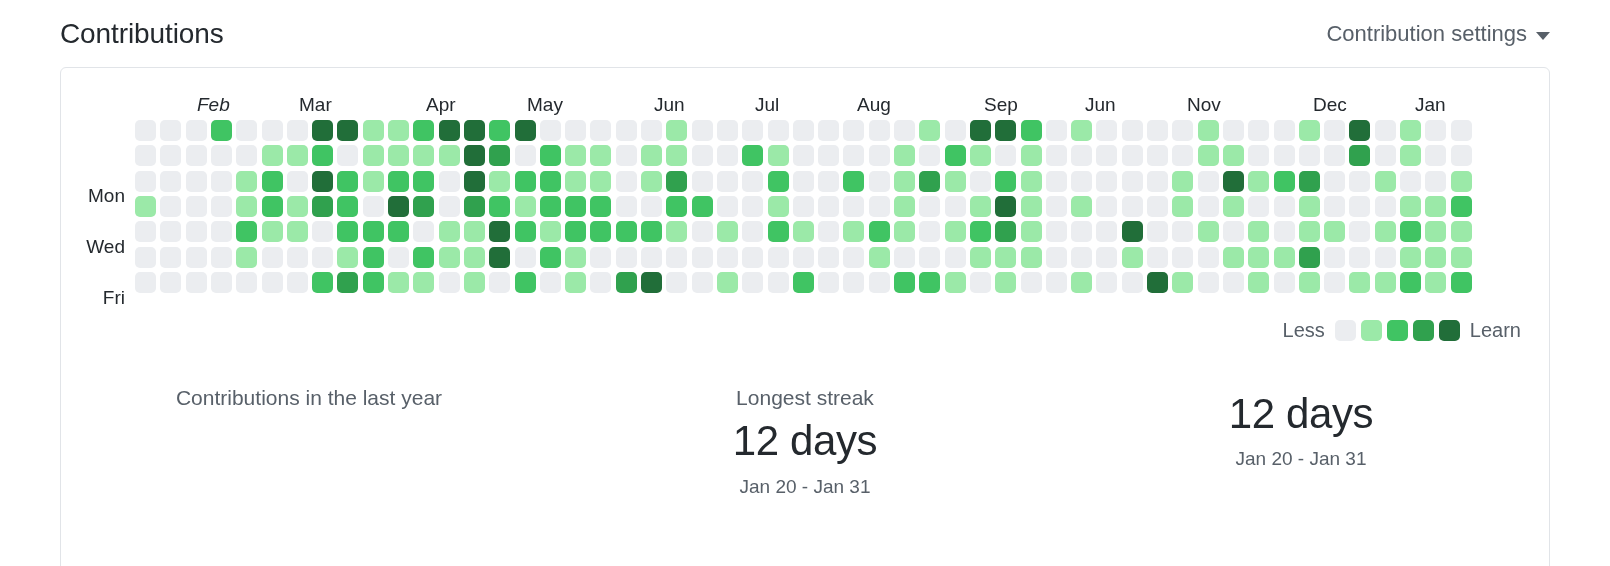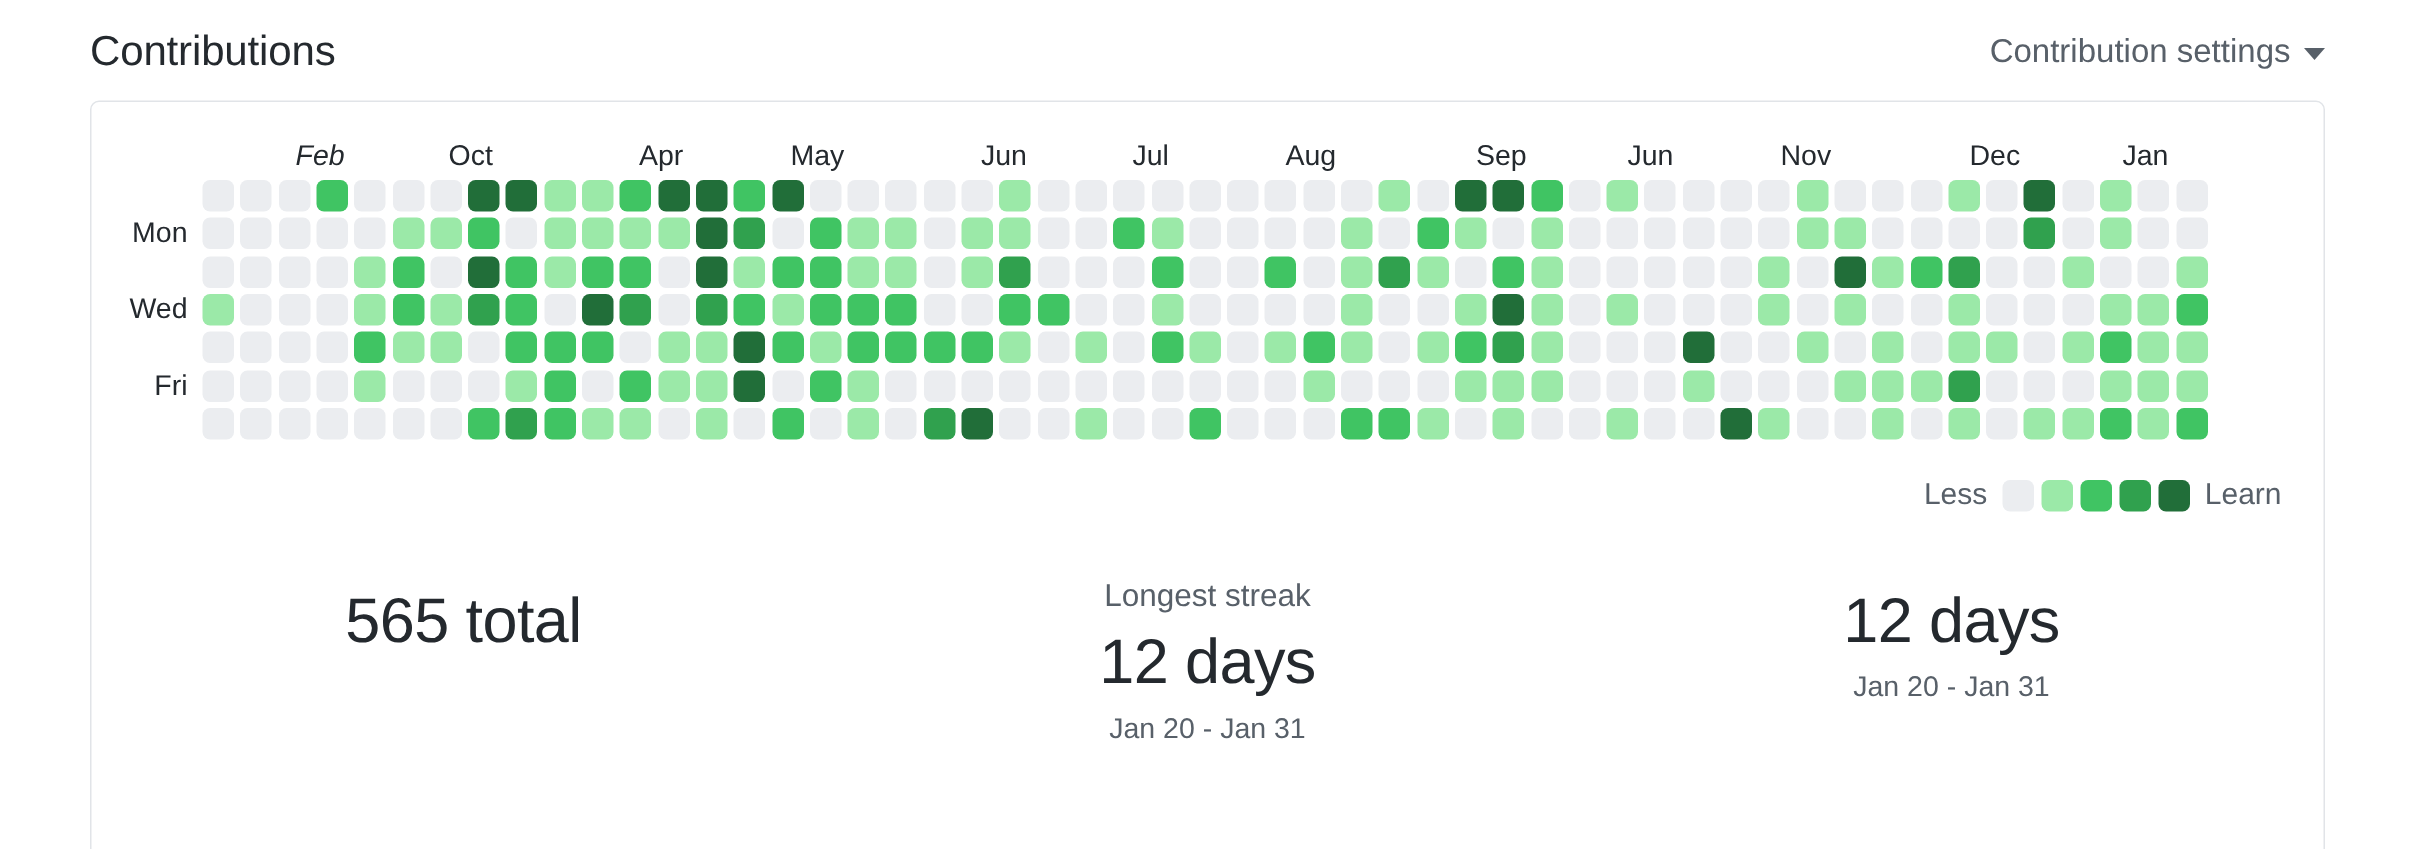--- a/index.html
+++ b/index.html
@@ -106,20 +106,21 @@
     width: 68px;
     height: 185px;
   }
   .day-label {
     position: absolute;
     right: 4px;
     font-size: 19px;
     color: #24292e;
     white-space: nowrap;
     line-height: 21px;
+    margin-top: 40px;
   }
 
   .cal-grid {
     position: relative;
     width: 1345px;
     height: 185px;
   }
   .cell {
     position: absolute;
     width: 21px;
@@ -211,21 +212,21 @@
     <span class="caret"></span>
   </button>
 </div>
 
 <div class="calendar-card">
 
   <div class="graph-wrap">
 
     <div class="months-row">
         <span class="month-label" style="left: 62px; font-style: italic;">Feb</span>
-        <span class="month-label" style="left: 164px;">Oct</span>
+        <span class="month-label" style="left: 164px;">Mar</span>
         <span class="month-label" style="left: 291px;">Apr</span>
         <span class="month-label" style="left: 392px;">May</span>
         <span class="month-label" style="left: 519px;">Jun</span>
         <span class="month-label" style="left: 620px;">Jul</span>
         <span class="month-label" style="left: 722px;">Aug</span>
         <span class="month-label" style="left: 849px;">Sep</span>
         <span class="month-label" style="left: 950px;">Jun</span>
         <span class="month-label" style="left: 1052px;">Nov</span>
         <span class="month-label" style="left: 1178px;">Dec</span>
         <span class="month-label" style="left: 1280px;">Jan</span>
@@ -622,21 +623,21 @@
             <span class="legend-swatch" style="background-color: rgb(48, 161, 78);"></span>
             <span class="legend-swatch" style="background-color: rgb(33, 110, 57);"></span>
           </span>
         <span>Learn</span>
       </div>
     </div>
   </div>
 
   <div class="stats-row">
       <div class="stat-col">
-        <div class="stat-value">565 total</div>
+        <div class="stat-label">Contributions in the last year</div>
       </div>
       <div class="stat-col">
         <div class="stat-label">Longest streak</div>
         <div class="stat-value">12 days</div>
         <div class="stat-range">Jan 20 - Jan 31</div>
       </div>
       <div class="stat-col">
         <div class="stat-value">12 days</div>
         <div class="stat-range">Jan 20 - Jan 31</div>
       </div>

